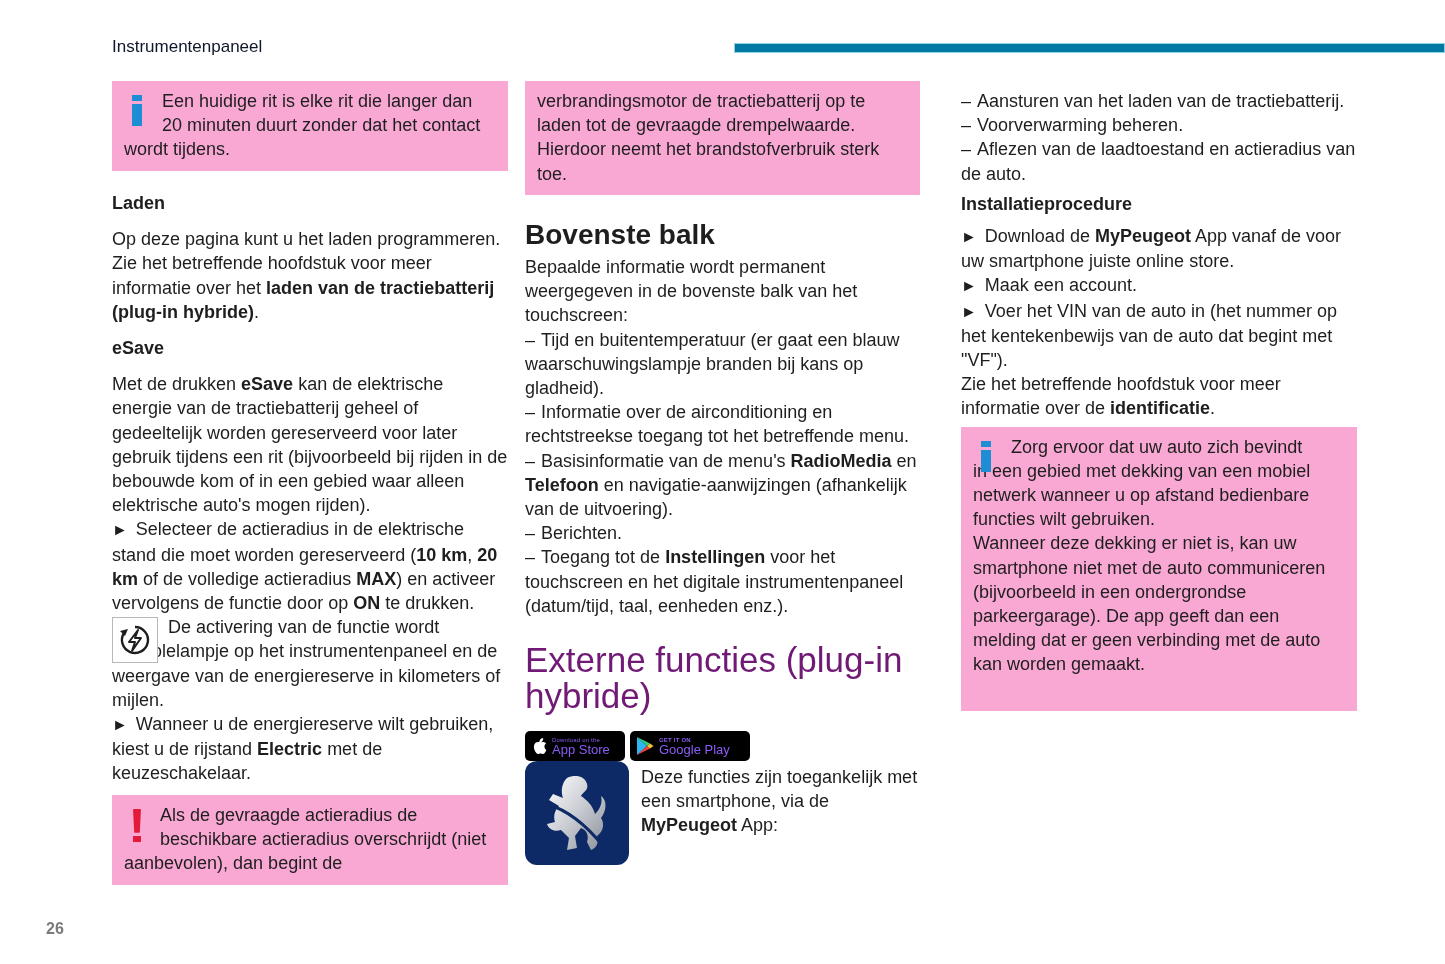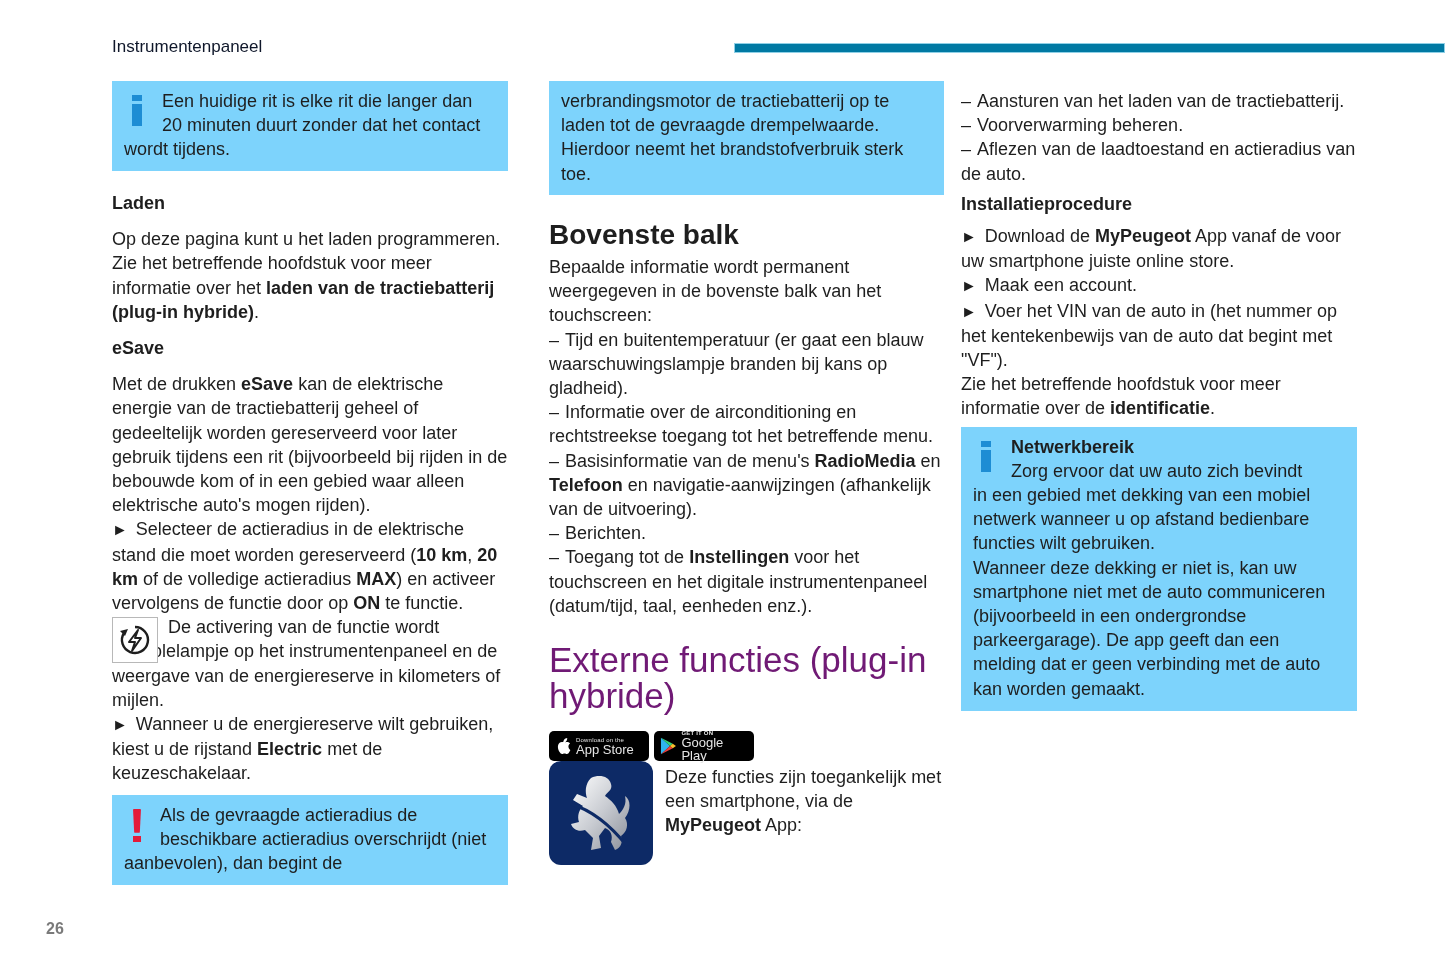--- a/index.html
+++ b/index.html
@@ -12,46 +12,46 @@
   }
   .header-bar {
     position: absolute; left: 734px; top: 43px; width: 711px; height: 10px;
     background: #0079a3; box-shadow: 0 0 0 1px #8fd0e6 inset;
   }
   .page-number {
     position: absolute; left: 46px; top: 920px; font-size: 16px; font-weight: bold; color: #7a7a7a;
   }
   .col { position: absolute; top: 81px; font-size: 18px; line-height: 24.2px; }
   .col1 { left: 112px; width: 396px; }
-  .col2 { left: 549px; width: 395px; }
+  .col2 { left: 525px; width: 395px; }
   .col3 { left: 961px; width: 396px; }
   p { margin: 0; }
   b { font-weight: bold; }
   .box {
-    background: #7dd3fc; padding: 8px 12px 10px 12px; position: relative;
+    background: #f9a8d4; padding: 8px 12px 10px 12px; position: relative;
   }
   .box.info .ico, .box.warn .ico {
     position: absolute; left: 20px; top: 14px;
   }
   .indent-first { padding-left: 38px; }
   .i-icon { display: block; width: 10px; }
   .i-icon .dot { display: block; width: 10px; height: 6px; background: #1d8dd4; }
   .i-icon .bar { display: block; width: 10px; height: 22px; background: #1d8dd4; margin-top: 3px; }
   .warn-icon { display: block; width: 10px; }
   .warn-icon .bar { display: block; width: 8px; height: 24px; background: #e31b3a; margin-left: 1px; border-radius: 1px 1px 2px 2px; clip-path: polygon(0 0, 100% 0, 85% 100%, 15% 100%); }
   .warn-icon .dot { display: block; width: 8px; height: 6px; background: #e31b3a; margin: 3px 0 0 1px; }
   h3 { font-size: 18px; font-weight: bold; margin: 0; }
   h2 { font-size: 28px; font-weight: bold; margin: 0; line-height: 32px; }
   h2.light { font-weight: normal; color: #701a75; font-size: 35px; line-height: 36px; }
   .bullet-tri { font-size: 16px; margin-right: 8px; }
   .dash { margin-right: 6px; }
   .badge-row { display: flex; gap: 5px; margin-top: 17px; }
   .store-badge {
     background: #000; border-radius: 5px; height: 30px; display: flex; align-items: center;
-    color: #e5e5e5; padding: 0 8px 0 6px; box-sizing: border-box; cursor: pointer;
+    color: #8b5cf6; padding: 0 8px 0 6px; box-sizing: border-box; cursor: pointer;
   }
   .store-badge .txt { display: flex; flex-direction: column; line-height: 1; margin-left: 5px; }
   .store-badge .small { font-size: 6px; letter-spacing: 0.2px; }
   .store-badge .big { font-size: 13px; }
   .app-row { display: flex; }
   .app-icon {
     width: 104px; height: 104px; border-radius: 12px; background: #0d2a66; flex: none;
     display: flex; align-items: center; justify-content: center;
   }
   .app-text { margin-left: 12px; margin-top: 4px; }
@@ -79,21 +79,21 @@
     <p class="indent-first" style="padding-left:38px;">Een huidige rit is elke rit die langer dan</p>
     <p style="padding-left:38px;">20 minuten duurt zonder dat het contact</p>
     <p>wordt tijdens.</p>
   </div>
 
   <h3 style="margin-top:20px;">Laden</h3>
   <p style="margin-top:12px;"><span>Op deze pagina kunt u het laden programmeren. Zie het betreffende hoofdstuk voor meer informatie over het </span><b>laden van de tractiebatterij (plug-in hybride)</b><span>.</span></p>
 
   <h3 style="margin-top:12px;">eSave</h3>
   <p style="margin-top:12px;"><span>Met de drukken </span><b>eSave</b><span> kan de elektrische energie van de tractiebatterij geheel of gedeeltelijk worden gereserveerd voor later gebruik tijdens een rit (bijvoorbeeld bij rijden in de bebouwde kom of in een gebied waar alleen elektrische auto's mogen rijden).</span></p>
-  <p><span class="bullet-tri">►</span><span>Selecteer de actieradius in de elektrische stand die moet worden gereserveerd (</span><b>10 km</b><span>, </span><b>20 km</b><span> of de volledige actieradius </span><b>MAX</b><span>) en activeer vervolgens de functie door op </span><b>ON</b><span> te functie.</span></p>
+  <p><span class="bullet-tri">►</span><span>Selecteer de actieradius in de elektrische stand die moet worden gereserveerd (</span><b>10 km</b><span>, </span><b>20 km</b><span> of de volledige actieradius </span><b>MAX</b><span>) en activeer vervolgens de functie door op </span><b>ON</b><span> te drukken.</span></p>
 
   <div class="esave-row">
     <span class="esave-icon">
       <svg width="38" height="38" viewBox="0 0 38 38">
         <path d="M8 12 A13 13 0 1 0 19 6" fill="none" stroke="#1e1e1e" stroke-width="2.4"></path>
         <path d="M4 10 L9 15 L12 8 Z" fill="#1e1e1e"></path>
         <path d="M22 9 L13 21 L19 21 L16 30 L25 17 L19 17 Z" fill="none" stroke="#1e1e1e" stroke-width="2" stroke-linejoin="round"></path>
       </svg>
     </span>
     <p style="padding-left:56px;">De activering van de functie wordt</p>
@@ -133,21 +133,21 @@
   <div class="badge-row">
     <div class="store-badge" style="width:100px;">
       <svg width="16" height="18" viewBox="0 0 16 18">
         <path d="M11 4.5 C12 3.5 12.3 2.2 12.2 1 C11 1.1 9.8 1.8 9.1 2.7 C8.5 3.5 8.1 4.7 8.3 5.8 C9.4 5.9 10.4 5.3 11 4.5 Z M13.4 9.6 C13.4 7.6 15 6.6 15.1 6.5 C14.2 5.2 12.8 5 12.3 5 C11.1 4.9 10 5.7 9.4 5.7 C8.8 5.7 7.8 5 6.8 5 C5.5 5 4.3 5.8 3.6 7 C2.2 9.4 3.2 13 4.6 15 C5.3 16 6.1 17 7.1 17 C8 17 8.4 16.4 9.5 16.4 C10.6 16.4 11 17 12 17 C13 17 13.7 16 14.3 15 C15 14 15.3 13 15.3 12.9 C15.3 12.9 13.4 12.1 13.4 9.6 Z" fill="#fff"></path>
       </svg>
       <span class="txt">
         <span class="small">Download on the</span>
         <span class="big">App Store</span>
       </span>
     </div>
-    <div class="store-badge" style="width:100px;">
+    <div class="store-badge" style="width:120px;">
       <svg width="18" height="20" viewBox="0 0 18 20">
         <path d="M1 1 L11 10 L1 19 Z" fill="#2fb5f0"></path>
         <path d="M1 1 L14 7.5 L11 10 Z" fill="#34d17a"></path>
         <path d="M1 19 L14 12.5 L11 10 Z" fill="#f0413e"></path>
         <path d="M14 7.5 L17.5 10 L14 12.5 L11 10 Z" fill="#fbc02d"></path>
       </svg>
       <span class="txt">
         <span class="small" style="font-weight:bold;">GET IT ON</span>
         <span class="big">Google Play</span>
       </span>
@@ -185,18 +185,17 @@
   <p><span class="bullet-tri">►</span><span>Voer het VIN van de auto in (het nummer op het kentekenbewijs van de auto dat begint met "VF").</span></p>
   <p><span>Zie het betreffende hoofdstuk voor meer informatie over de </span><b>identificatie</b><span>.</span></p>
 
   <div class="box info" style="margin-top:6px; height:266px;">
     <span class="ico" style="top:14px;">
       <span class="i-icon">
           <span class="dot"></span>
           <span class="bar"></span>
         </span>
     </span>
-    <p style="padding-left:38px;"><b>Netwerkbereik</b></p>
     <p style="padding-left:38px;">Zorg ervoor dat uw auto zich bevindt</p>
     <p>in een gebied met dekking van een mobiel netwerk wanneer u op afstand bedienbare functies wilt gebruiken.</p>
     <p>Wanneer deze dekking er niet is, kan uw smartphone niet met de auto communiceren (bijvoorbeeld in een ondergrondse parkeergarage). De app geeft dan een melding dat er geen verbinding met de auto kan worden gemaakt.</p>
   </div>
 </div>
 
 </body></html>

